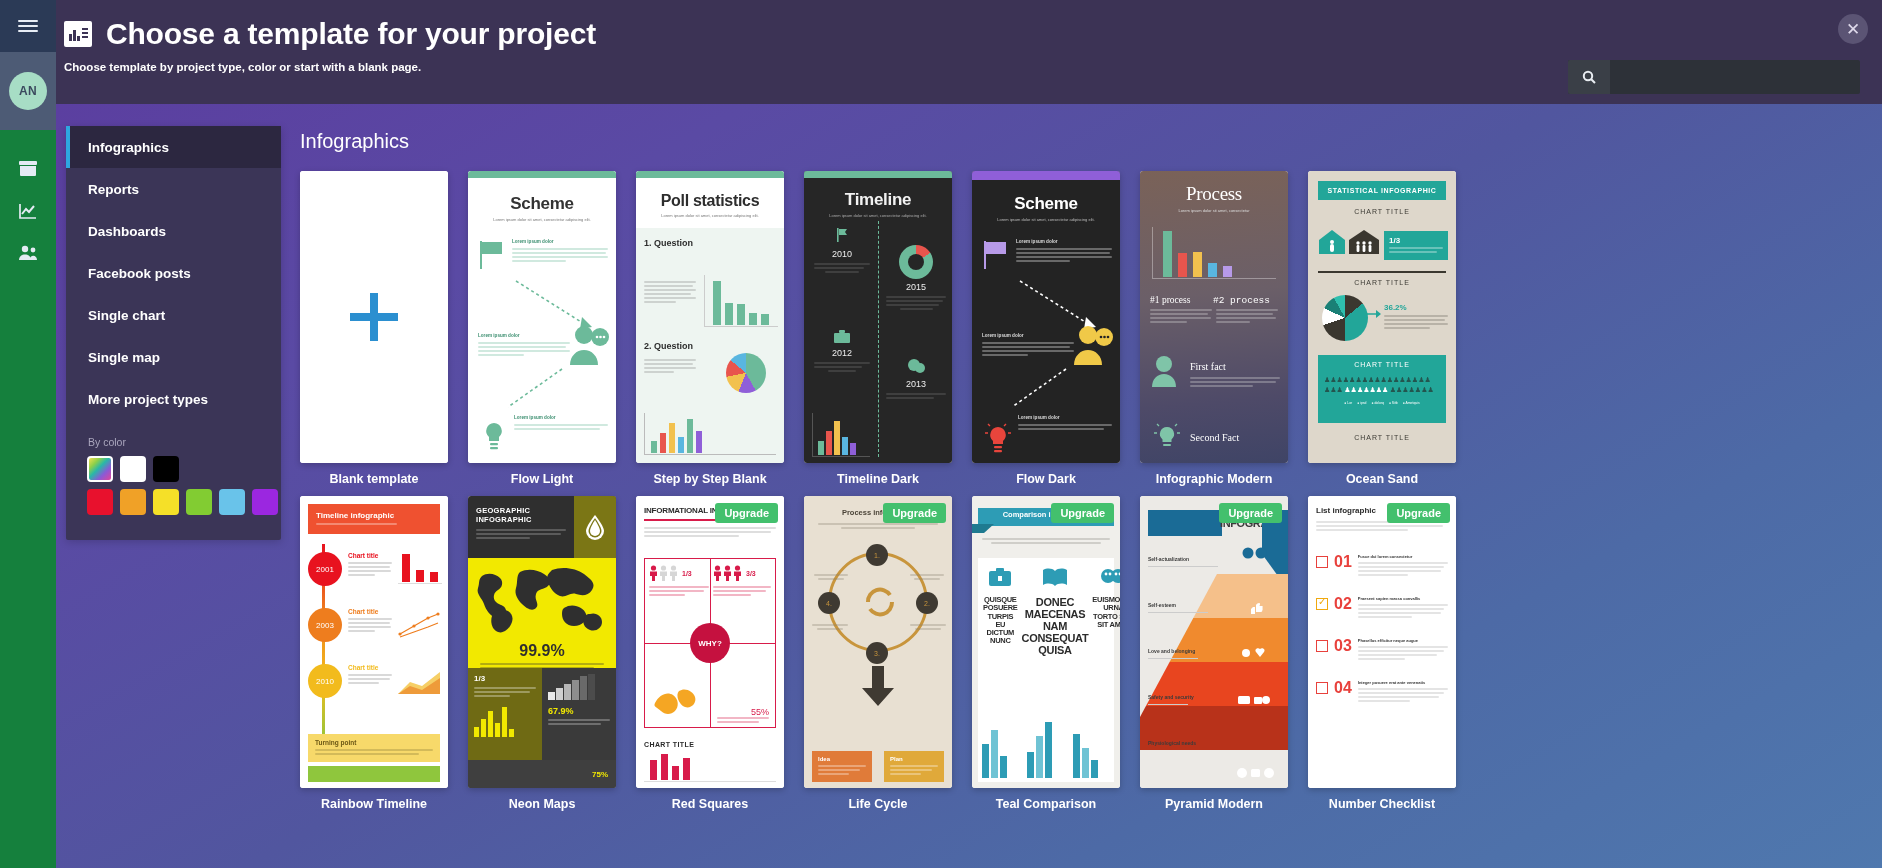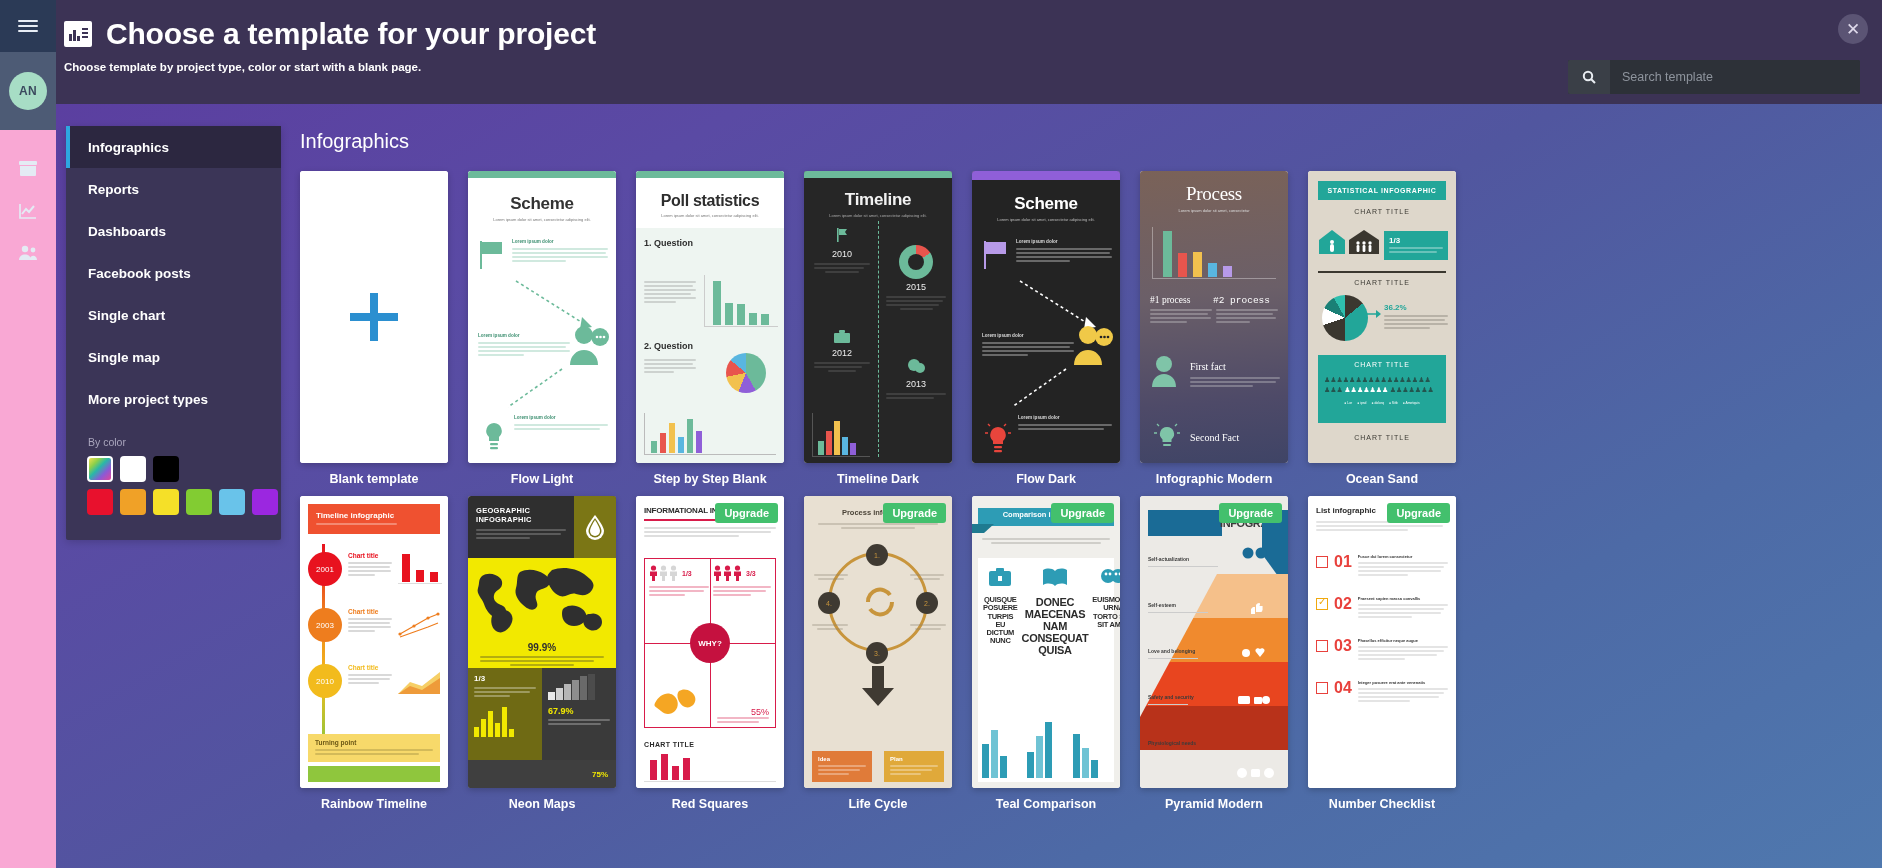--- a/index.html
+++ b/index.html
@@ -7,21 +7,21 @@
     width: 1882px; height: 868px;
     overflow: hidden;
     font-family: "Liberation Sans", sans-serif;
     background: #4a4c8c;
   }
   .app { position: relative; width: 1882px; height: 868px; overflow: hidden; }
 
   
   .rail {
     position: absolute; left: 0; top: 0; width: 56px; height: 868px;
-    background: #f9a8d4; z-index: 40;
+    background: #15803d; z-index: 40;
   }
   .rail-top {
     height: 52px; display: flex; align-items: center; justify-content: center;
     background: #2b3a56;
   }
   .hamburger { width: 20px; }
   .hamburger span { display: block; height: 2px; background: #e8edf5; margin: 3px 0; border-radius: 1px; }
   .rail-avatar-wrap {
     height: 78px; background: #4d5b75; display: flex; align-items: center; justify-content: center;
   }
@@ -219,21 +219,20 @@
 
     <div class="close-btn">✕</div>
 
     <div class="search-wrap">
       <div class="search-btn">
         <svg width="14" height="14" viewBox="0 0 14 14" fill="none" stroke="currentColor" stroke-width="2">
             <circle cx="6" cy="6" r="4.2"></circle>
             <path d="M9.2 9.2L13 13"></path>
           </svg>
       </div>
-      <input class="search-input" type="text" placeholder="Search template" style="">
     </div>
   </div>
 
   <div class="body">
 
     <div class="cats">
       <div class="cat active">
         <span>Infographics</span>
       </div>
       <div class="cat">
@@ -734,21 +733,21 @@
                 <svg width="148" height="78" viewBox="0 0 148 78" style="margin-top:4px">
                   <g fill="#2f2f2f">
                     <path d="M14 14c6-4 14-2 18 2s2 10-2 12-6 8-2 12 8 2 10 8-4 10-10 8-10-8-12-14-8-10-6-16 0-8 4-12z"></path>
                     <path d="M52 10c8-4 18-2 24 2s8 8 4 12-10 2-12 8 4 10 0 14-10 0-14-4-8-10-6-16 0-12 4-16z"></path>
                     <path d="M84 8c10-4 24-2 32 4s12 10 8 16-10 6-16 4-10 4-16 2-10-8-12-14 0-8 4-12z"></path>
                     <path d="M100 44c8-2 16 2 18 8s-4 12-12 12-12-6-12-12 2-6 6-8z"></path>
                     <path d="M122 52c6-2 12 2 12 8s-6 10-12 8-8-8-6-12 4-4 6-4z"></path>
                     <path d="M36 48c6 0 10 6 8 12s-8 12-14 10-8-10-6-16 6-6 12-6z"></path>
                   </g>
                 </svg>
-                <div style="text-align:center;font-size:10px;font-weight:700;color:#2f2f2f;margin-top:-2px">99.9%</div>
+                <div style="text-align:center;font-size:16px;font-weight:700;color:#2f2f2f;margin-top:-2px">99.9%</div>
                 <div style="padding:3px 12px 0">
                     <div class="lorem" style="background:#2f2f2f;width:100%"></div>
                     <div class="lorem" style="background:#2f2f2f;width:92%"></div>
                     <div class="lorem" style="background:#2f2f2f;width:52%;margin:0 auto"></div>
                   </div>
               </div>
               <div style="position:absolute;left:0;top:172px;width:74px;bottom:28px;background:#6f6a14;padding:6px">
                 <div style="color:#fff;font-size:8px;font-weight:700">1/3</div>
                 <div style="margin-top:4px">
                     <div class="lorem" style="background:#fff;width:100%"></div>

